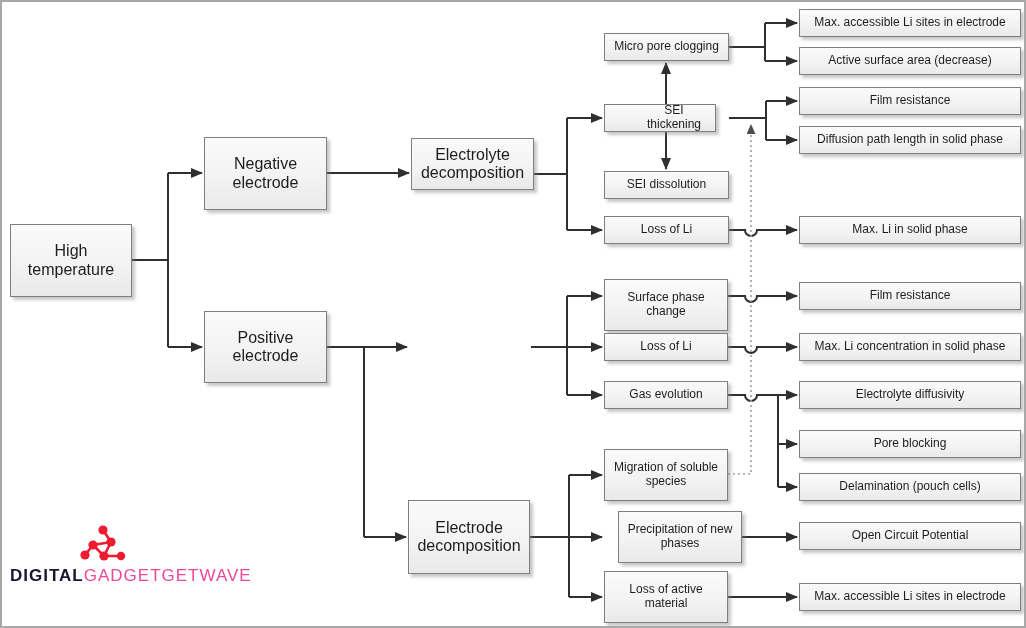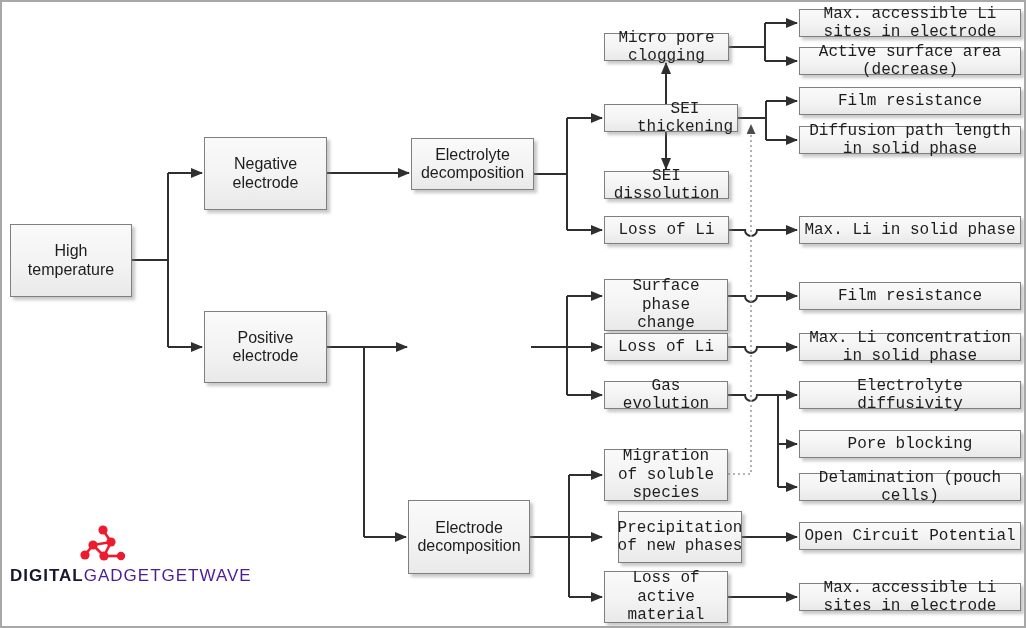--- a/index.html
+++ b/index.html
@@ -26,21 +26,21 @@
     justify-content: center;
     text-align: center;
     background: linear-gradient(180deg, #fafafa 0%, #f3f3f3 55%, #e9e9e9 100%);
     border: 1px solid #7f7f7f;
     box-shadow: 3px 3px 3px rgba(130,130,130,0.45);
     color: #1d1d1d;
     font-size: 16px;
     line-height: 1.15;
     padding: 2px 4px;
   }
-  .node.small { font-size: 16px; font-family: Liberation Mono, monospace; }
+  .node.small { font-size: 12px; }
   #logo {
     position: absolute;
     left: 8px;
     top: 516px;
     width: 210px;
     height: 72px;
   }
   #logo-icon {
     position: absolute;
     left: 66px;
@@ -48,21 +48,21 @@
   }
   #logo-text {
     position: absolute;
     left: 0px;
     top: 48px;
     white-space: nowrap;
     font-size: 17px;
     letter-spacing: 1px;
   }
   #logo-text .bold-part { font-weight: 700; color: #171730; }
-  #logo-text .gray-part { font-weight: 400; color: #4c1d95; }
+  #logo-text .gray-part { font-weight: 400; color: #ec4899; }
 </style>
 </head>
 <body>
 
 <div id="canvas">
 
   <svg id="connector-layer" width="1026" height="628" viewBox="0 0 1026 628" xmlns="http://www.w3.org/2000/svg">
     <defs>
       <marker id="ah" viewBox="0 0 12 10" markerWidth="12" markerHeight="10" refX="11" refY="5" orient="auto" markerUnits="userSpaceOnUse">
         <path d="M0,0 L12,5 L0,10 Z" fill="#2f2f2f"></path>
@@ -127,21 +127,21 @@
 
   <div class="node" style="left:8px; top:222px; width:122px; height:73px;">High temperature</div>
 
   <div class="node" style="left:202px; top:135px; width:123px; height:73px;">Negative electrode</div>
   <div class="node" style="left:202px; top:309px; width:123px; height:72px;">Positive electrode</div>
 
   <div class="node" style="left:409px; top:136px; width:123px; height:52px;">Electrolyte decomposition</div>
   <div class="node" style="left:406px; top:498px; width:122px; height:74px;">Electrode decomposition</div>
 
   <div class="node small" style="left:602px; top:31px; width:125px; height:28px;">Micro pore clogging</div>
-  <div class="node small" style="left:602px; top:102px; width:134px; height:28px;padding-left:32px;">SEI thickening</div>
+  <div class="node small" style="left:602px; top:102px; width:112px; height:28px;padding-left:32px;">SEI thickening</div>
   <div class="node small" style="left:602px; top:169px; width:125px; height:28px;">SEI dissolution</div>
   <div class="node small" style="left:602px; top:214px; width:125px; height:28px;">Loss of Li</div>
   <div class="node small" style="left:602px; top:277px; width:124px; height:52px;">Surface phase change</div>
   <div class="node small" style="left:602px; top:331px; width:124px; height:28px;">Loss of Li</div>
   <div class="node small" style="left:602px; top:379px; width:124px; height:28px;">Gas evolution</div>
   <div class="node small" style="left:602px; top:447px; width:124px; height:52px;">Migration of soluble species</div>
   <div class="node small" style="left:616px; top:509px; width:124px; height:52px;">Precipitation of new phases</div>
   <div class="node small" style="left:602px; top:569px; width:124px; height:52px;">Loss of active material</div>
 
   <div class="node small" style="left:797px; top:7px; width:222px; height:28px;">Max. accessible Li sites in electrode</div>

